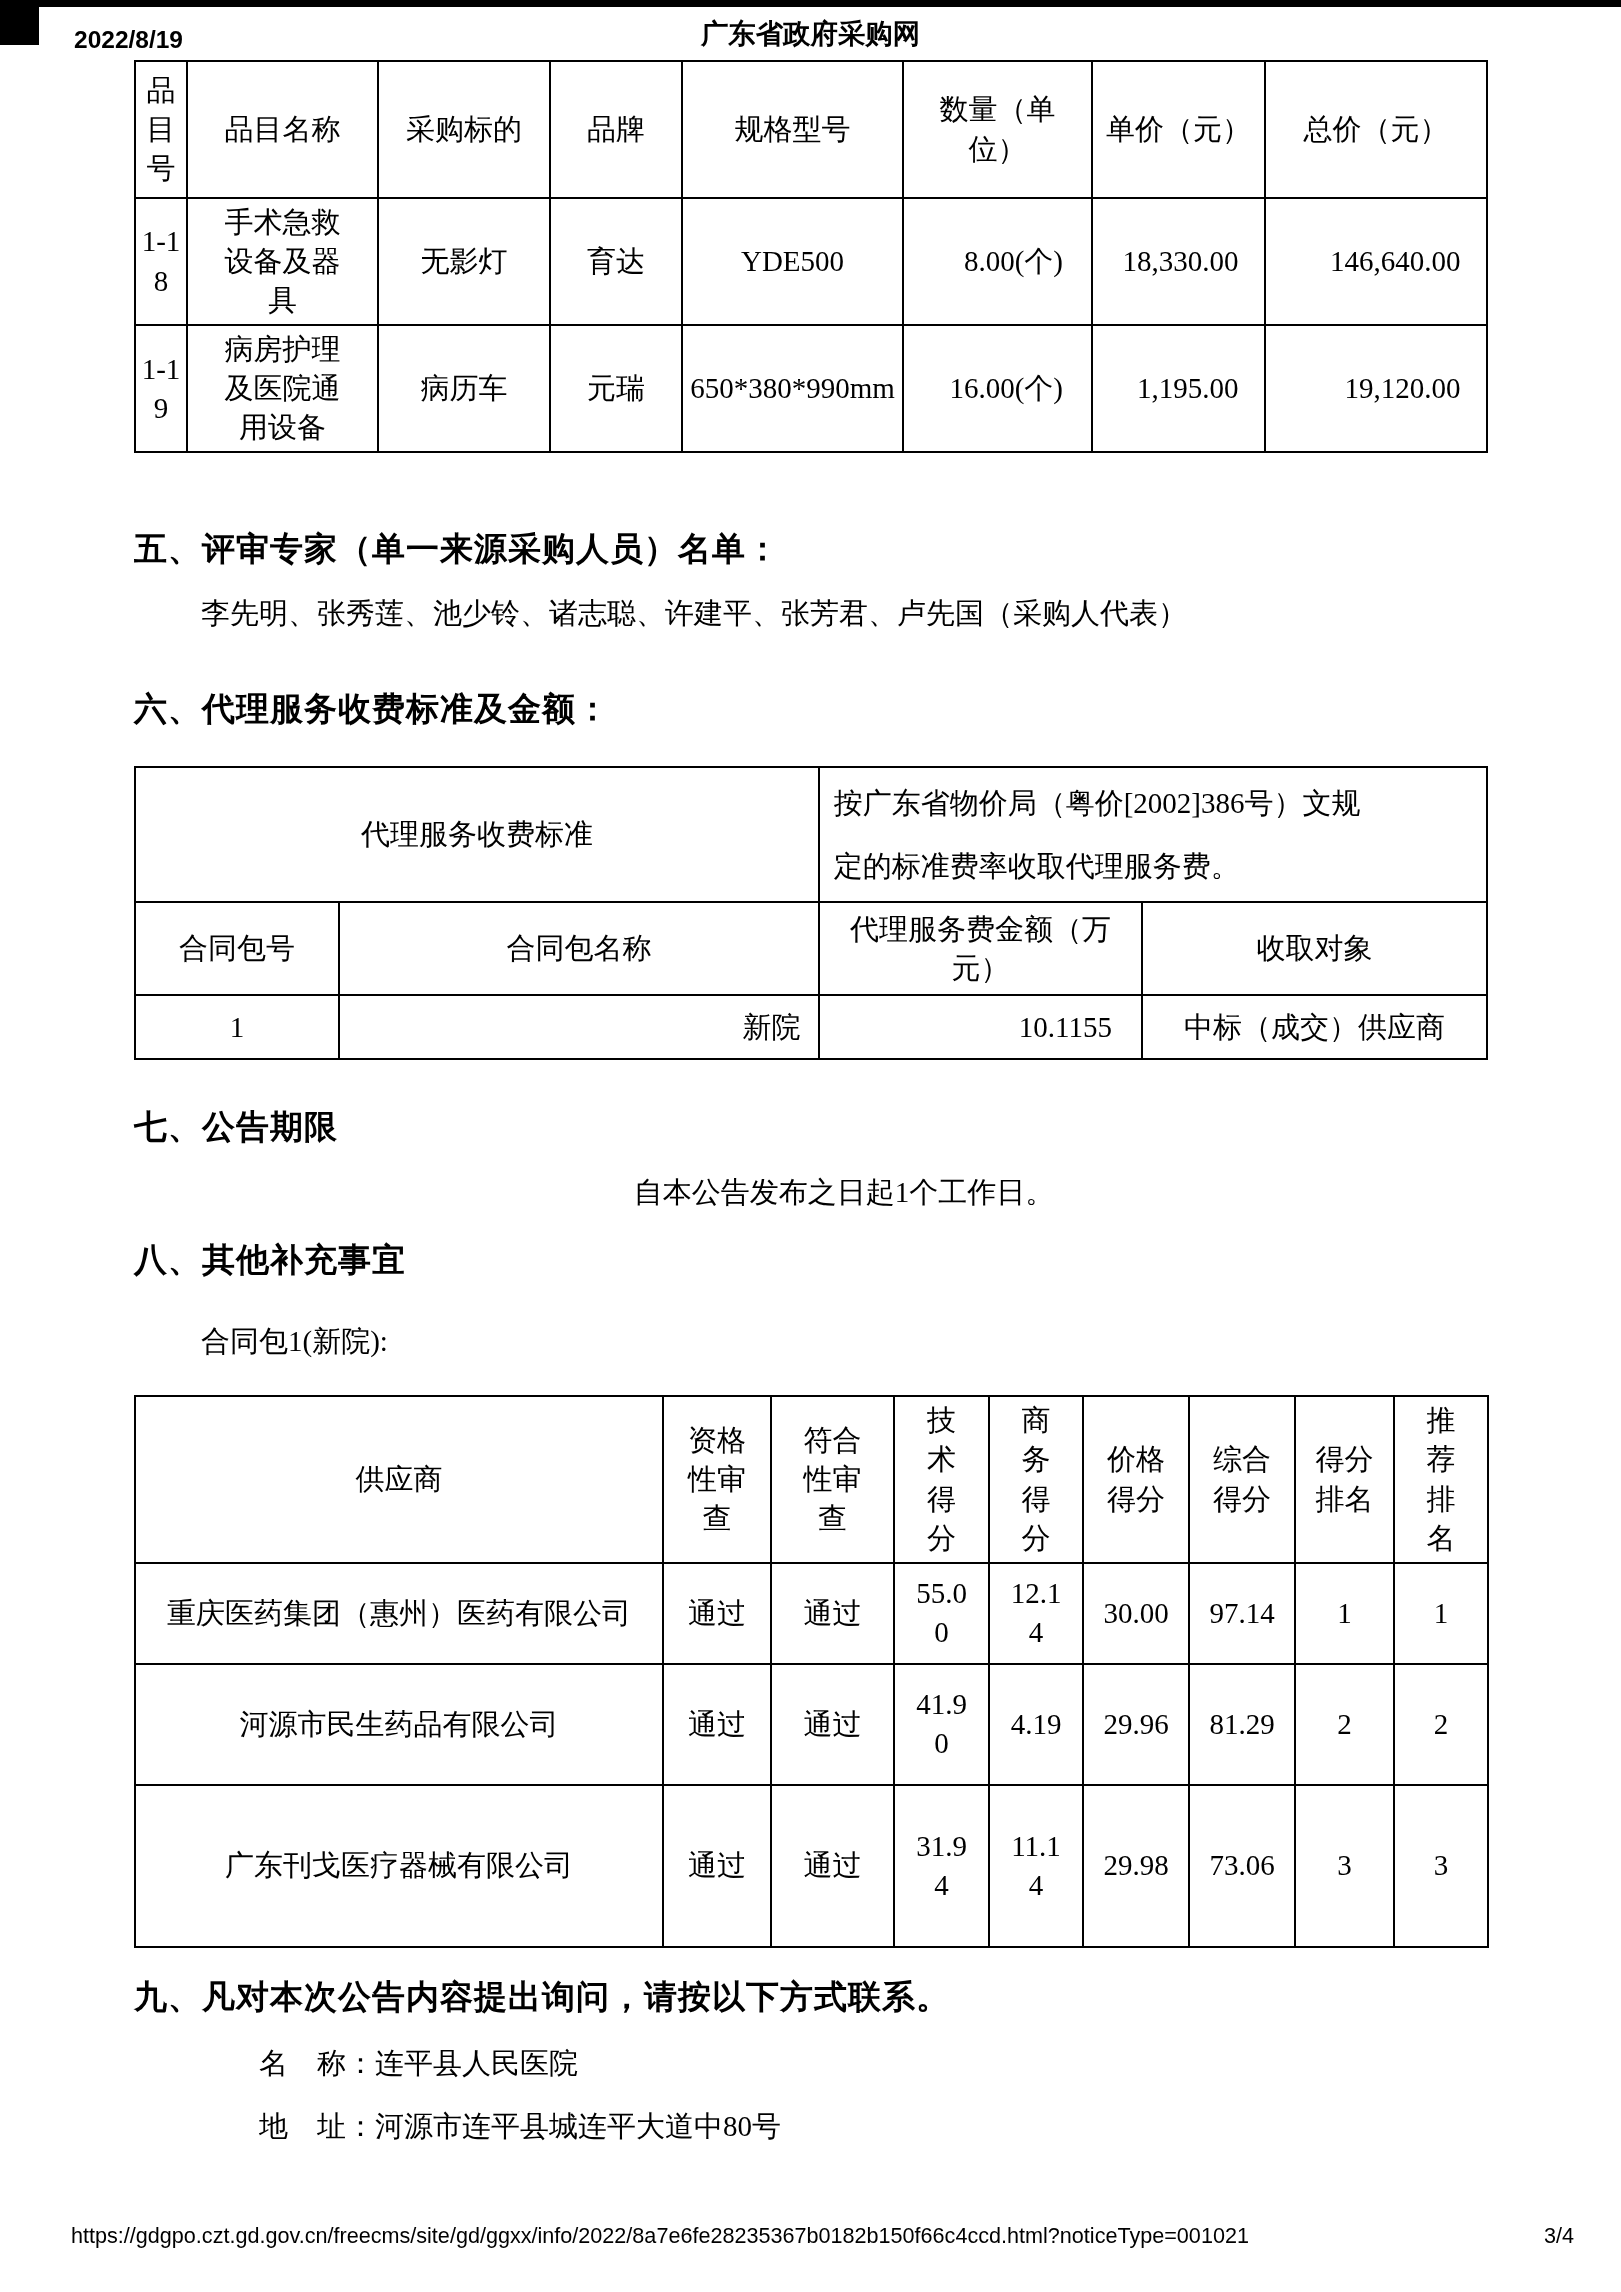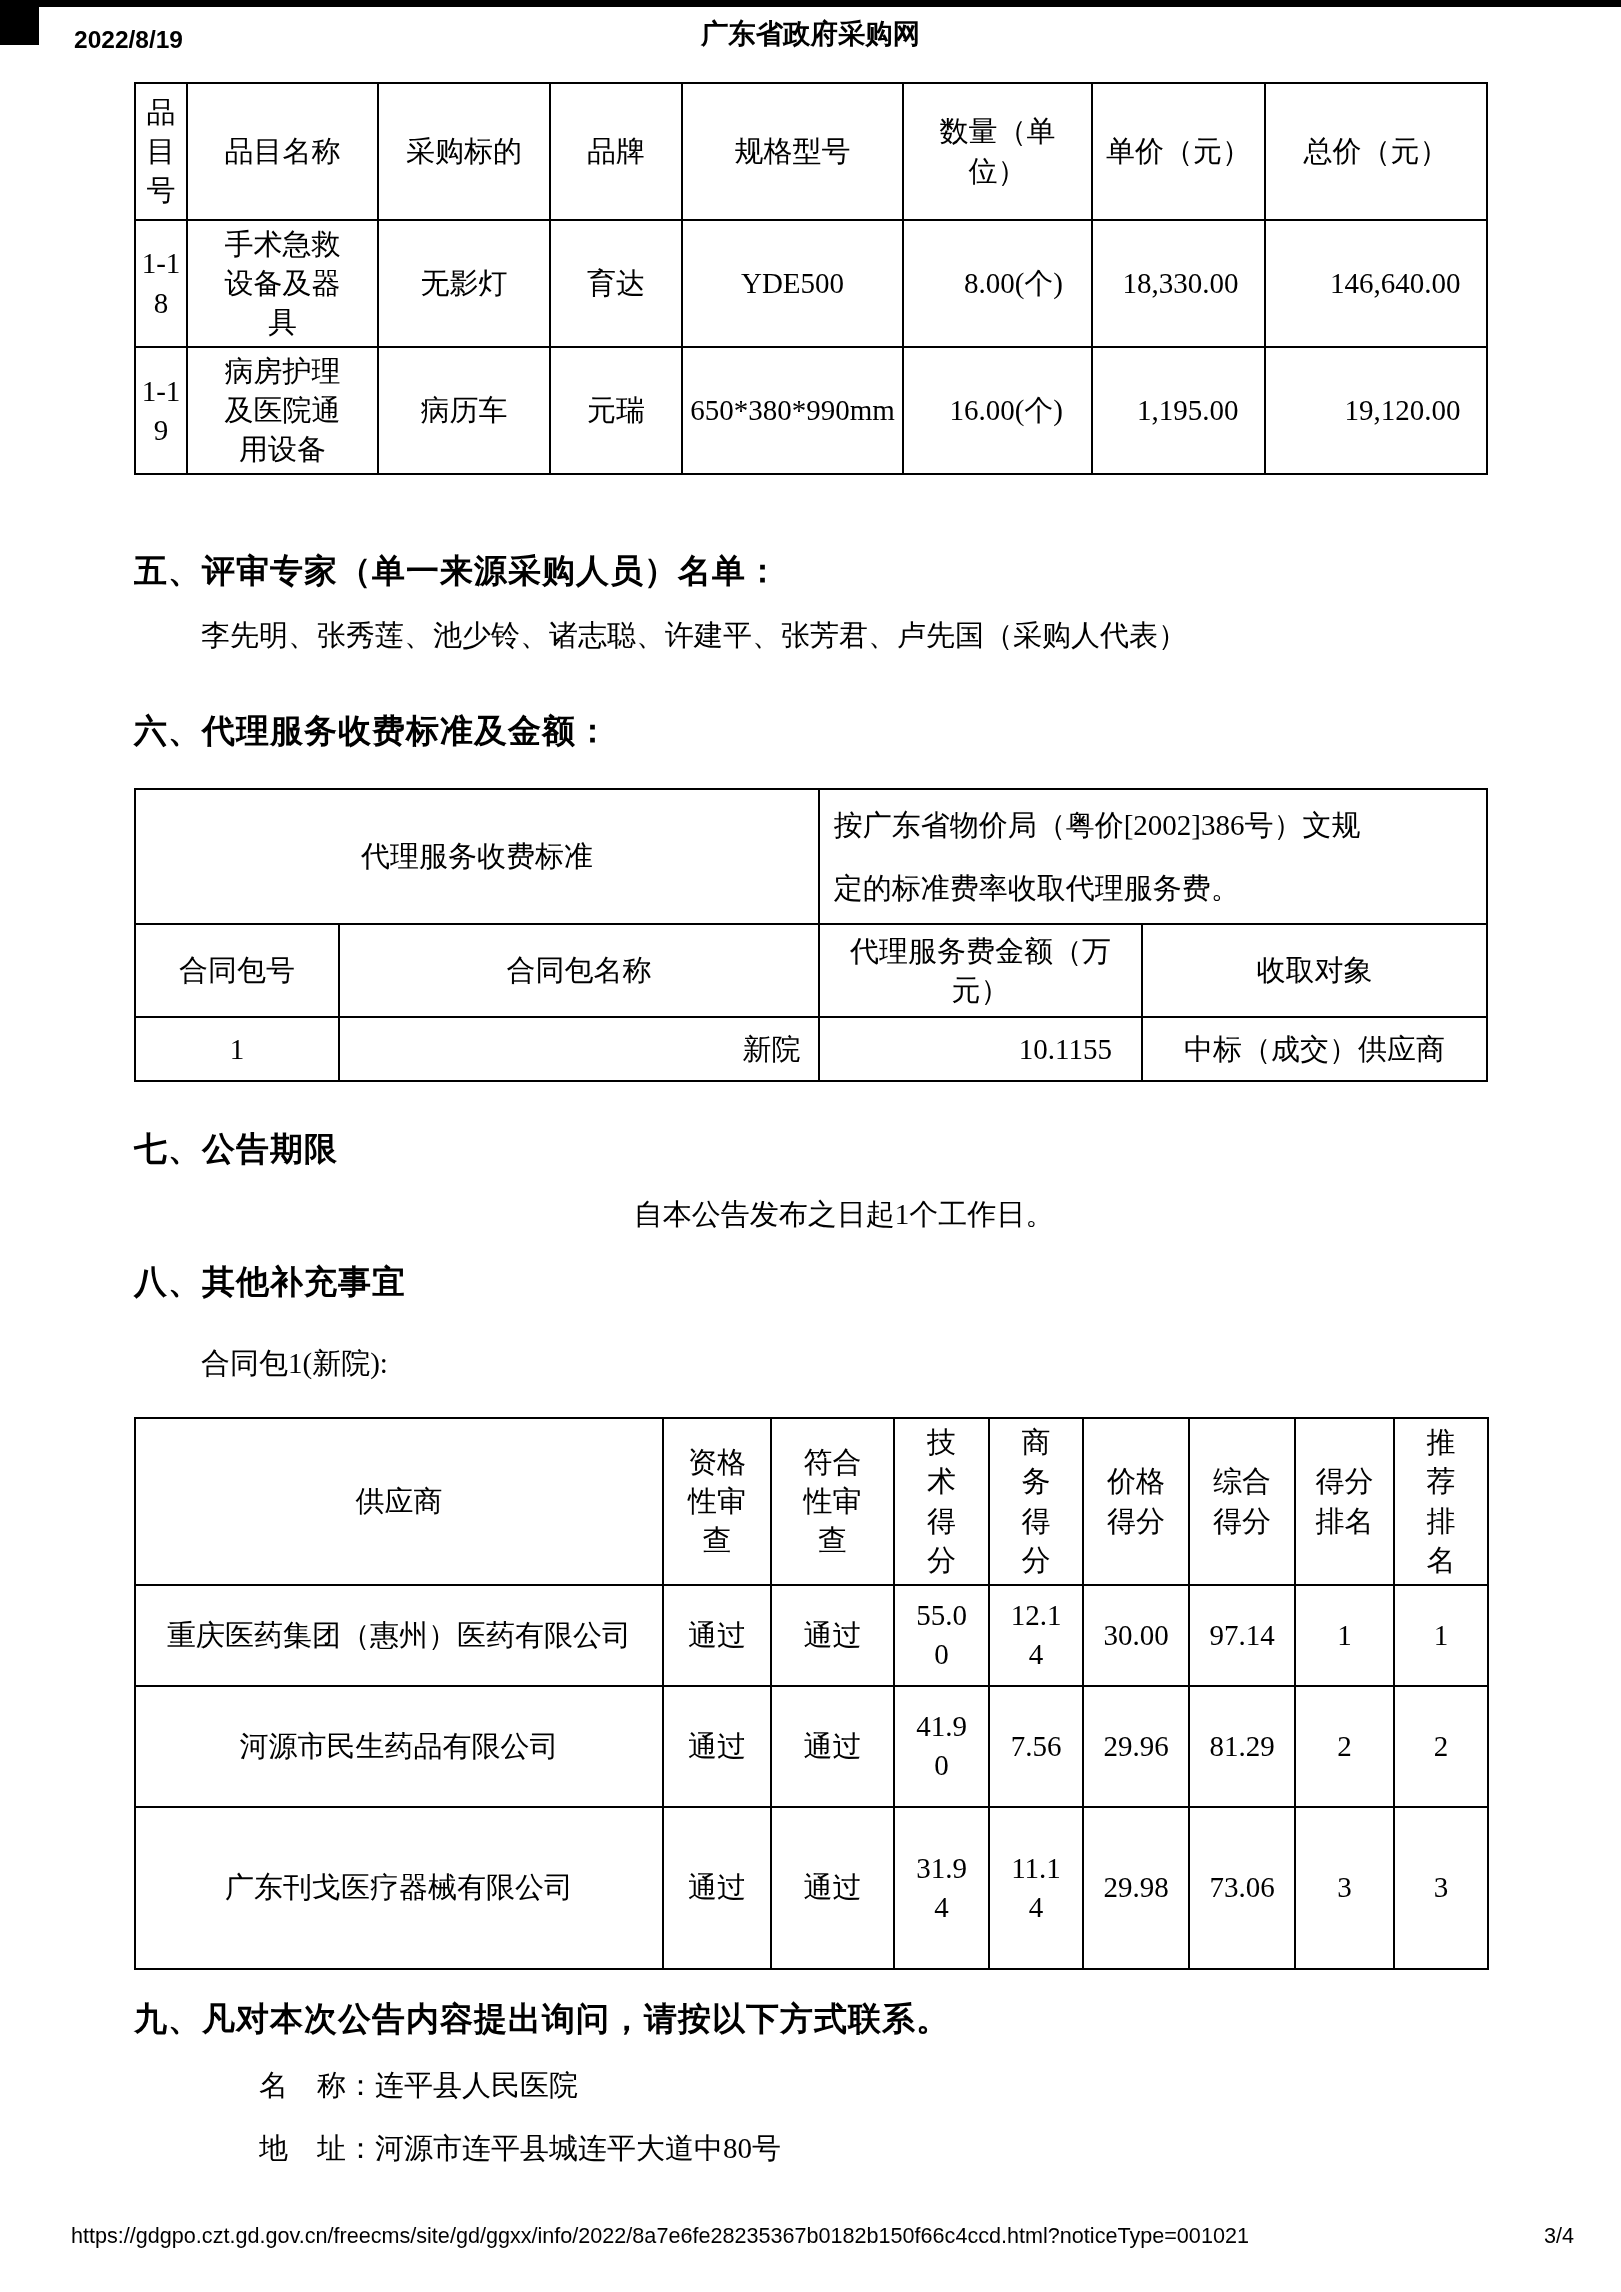--- a/index.html
+++ b/index.html
@@ -3,21 +3,21 @@
 <meta charset="utf-8">
 <style>
   html,body{margin:0;padding:0;}
   body{
     width:1621px;height:2293px;position:relative;background:#ffffff;color:#000;
     font-family:"Liberation Serif","DejaVu Serif",serif;overflow:hidden;
   }
   .artifact-bar{position:absolute;top:0;left:0;width:1621px;height:6.9px;background:#000;}
   .artifact-corner{position:absolute;top:0;left:0;width:39px;height:45px;background:#000;}
 
-  .print-header{position:relative;height:82px;}
+  .print-header{position:relative;height:60px;}
   .date{position:absolute;left:74px;top:25.5px;font:bold 24.5px "Liberation Sans","DejaVu Sans",sans-serif;}
   .site-title{position:absolute;left:0;right:0;top:16px;text-align:center;font:bold 27.4px "Liberation Sans","DejaVu Sans",sans-serif;}
 
   .content{margin-left:134px;width:1353px;}
 
   table{border-collapse:collapse;table-layout:fixed;width:1353px;}
   th,td{
     border:2.9px solid #000;font-weight:normal;text-align:center;vertical-align:middle;
     font-size:29px;line-height:1.35;padding:3.9px 17.6px;overflow:hidden;
   }
@@ -207,21 +207,21 @@
       <td class="brk">30.00</td>
       <td class="brk">97.14</td>
       <td>1</td>
       <td>1</td>
     </tr>
     <tr class="h-r2">
       <td>河源市民生药品有限公司</td>
       <td>通过</td>
       <td>通过</td>
       <td class="brk">41.90</td>
-      <td class="brk">7.56</td>
+      <td class="brk">4.19</td>
       <td class="brk">29.96</td>
       <td class="brk">81.29</td>
       <td>2</td>
       <td>2</td>
     </tr>
     <tr class="h-r3">
       <td>广东刊戈医疗器械有限公司</td>
       <td>通过</td>
       <td>通过</td>
       <td class="brk">31.94</td>

